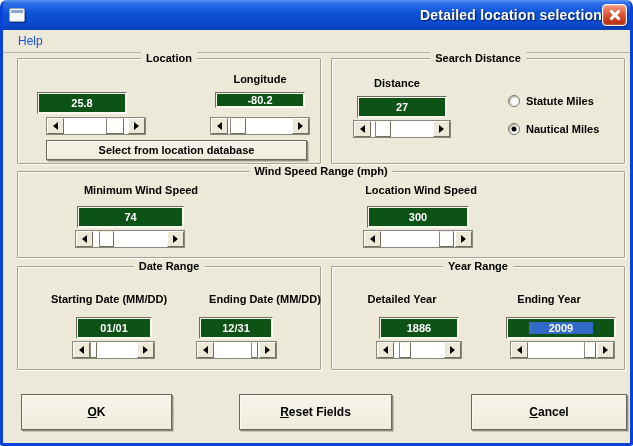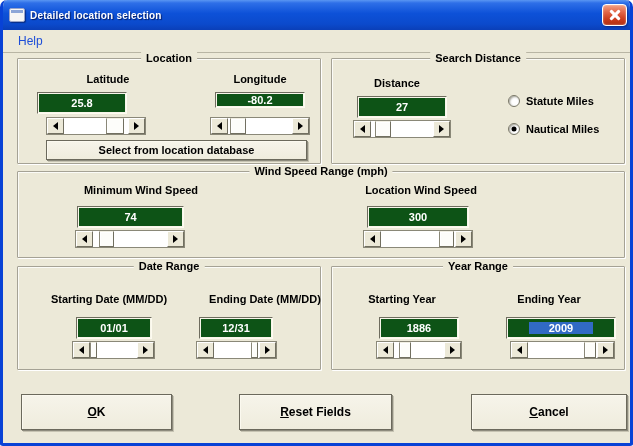--- a/index.html
+++ b/index.html
@@ -24,22 +24,22 @@
   .titleicon {
     width: 16px; height: 14px; margin: 0 5px 0 3px; position: relative;
     background: #F6F6F6; border: 1px solid #9aa4c8; border-radius: 2px;
     box-shadow: 1px 1px 1px rgba(0,0,30,.4);
   }
   .titleicon::before {
     content:""; position:absolute; left:1px; right:1px; top:1px; height:3px;
     background:#8CA6D8;
   }
   .title {
-    color: #fff; font-weight: bold; font-size: 10px; letter-spacing: .2px;
-    text-shadow: 1px 1px 1px rgba(0,0,40,.65); flex: 1;
+    color: #fff; font-weight: bold; font-size: 14px; letter-spacing: .2px;
+    text-shadow: 1px 1px 1px rgba(0,0,40,.65); flex: 1; text-align: right;
   }
   .closebtn {
     width: 25px; height: 22px; position: relative; cursor: pointer;
     background: linear-gradient(180deg,#F3A183 0%,#E36749 35%,#CC3D1E 70%,#B02E10 100%);
     border: 1px solid #FFFFFF; border-radius: 4px;
     box-shadow: inset 0 0 2px rgba(255,255,255,.6), 1px 1px 2px rgba(0,0,50,.4);
   }
   .closebtn::before, .closebtn::after {
     content:""; position:absolute; left:50%; top:50%; width:13px; height:3px;
     background:#fff; border-radius:1px;
@@ -133,21 +133,20 @@
     <span class="closebtn"></span>
   </div>
 
   <div class="menubar">
     <span class="menuitem">Help</span>
   </div>
 
   <div class="group" style="left:14px;top:58px;width:304px;height:106px;">
     <span class="gtitle">Location</span>
 
-    <span class="flabel" style="left:30px;top:14px;width:120px;">Latitude</span>
     <div class="gwrap" style="left:19px;top:33px;width:90px;height:22px;">
       <div class="gfield">25.8</div>
     </div>
     <div class="hscroll" style="left:28px;top:58px;width:100px;">
       <div class="sb-btn">
           <div class="tri-l"></div>
         </div>
       <div class="sb-track">
         <div class="sb-thumb" style="left: 66%; width: 28%;"></div>
       </div>
@@ -274,21 +273,21 @@
       </div>
       <div class="sb-btn">
           <div class="tri-r"></div>
         </div>
     </div>
   </div>
 
   <div class="group" style="left:328px;top:266px;width:294px;height:104px;">
     <span class="gtitle">Year Range</span>
 
-    <span class="flabel" style="left:10px;top:26px;width:120px;">Starting Year</span>
+    <span class="flabel" style="left:10px;top:26px;width:120px;">Detailed Year</span>
     <div class="gwrap" style="left:47px;top:50px;width:80px;height:22px;">
       <div class="gfield">1886</div>
     </div>
     <div class="hscroll" style="left:44px;top:74px;width:86px;">
       <div class="sb-btn">
           <div class="tri-l"></div>
         </div>
       <div class="sb-track">
         <div class="sb-thumb" style="left: 9%; width: 25%;"></div>
       </div>

